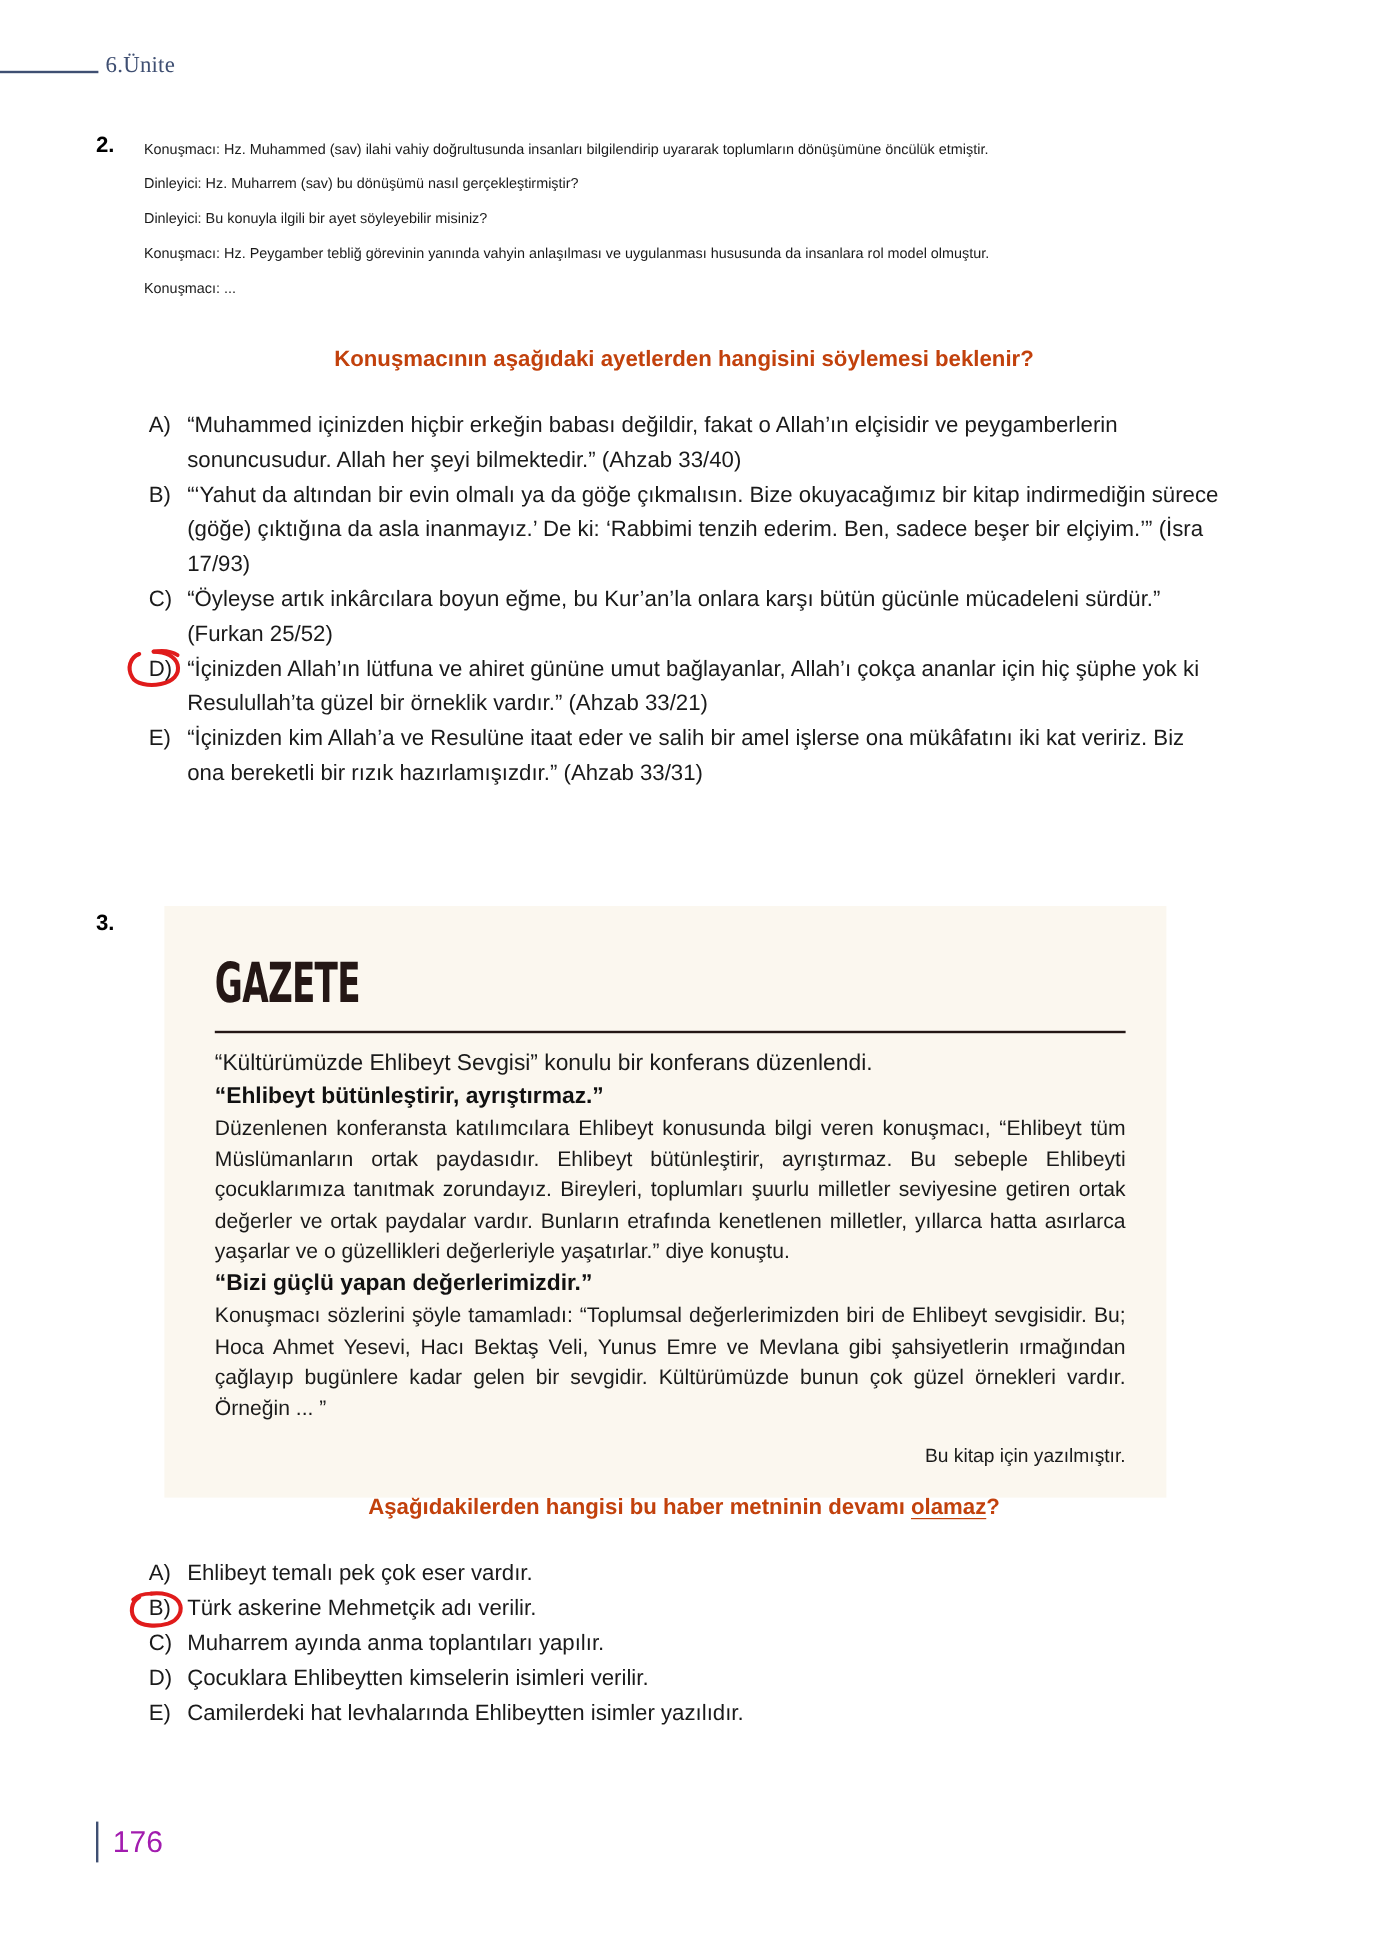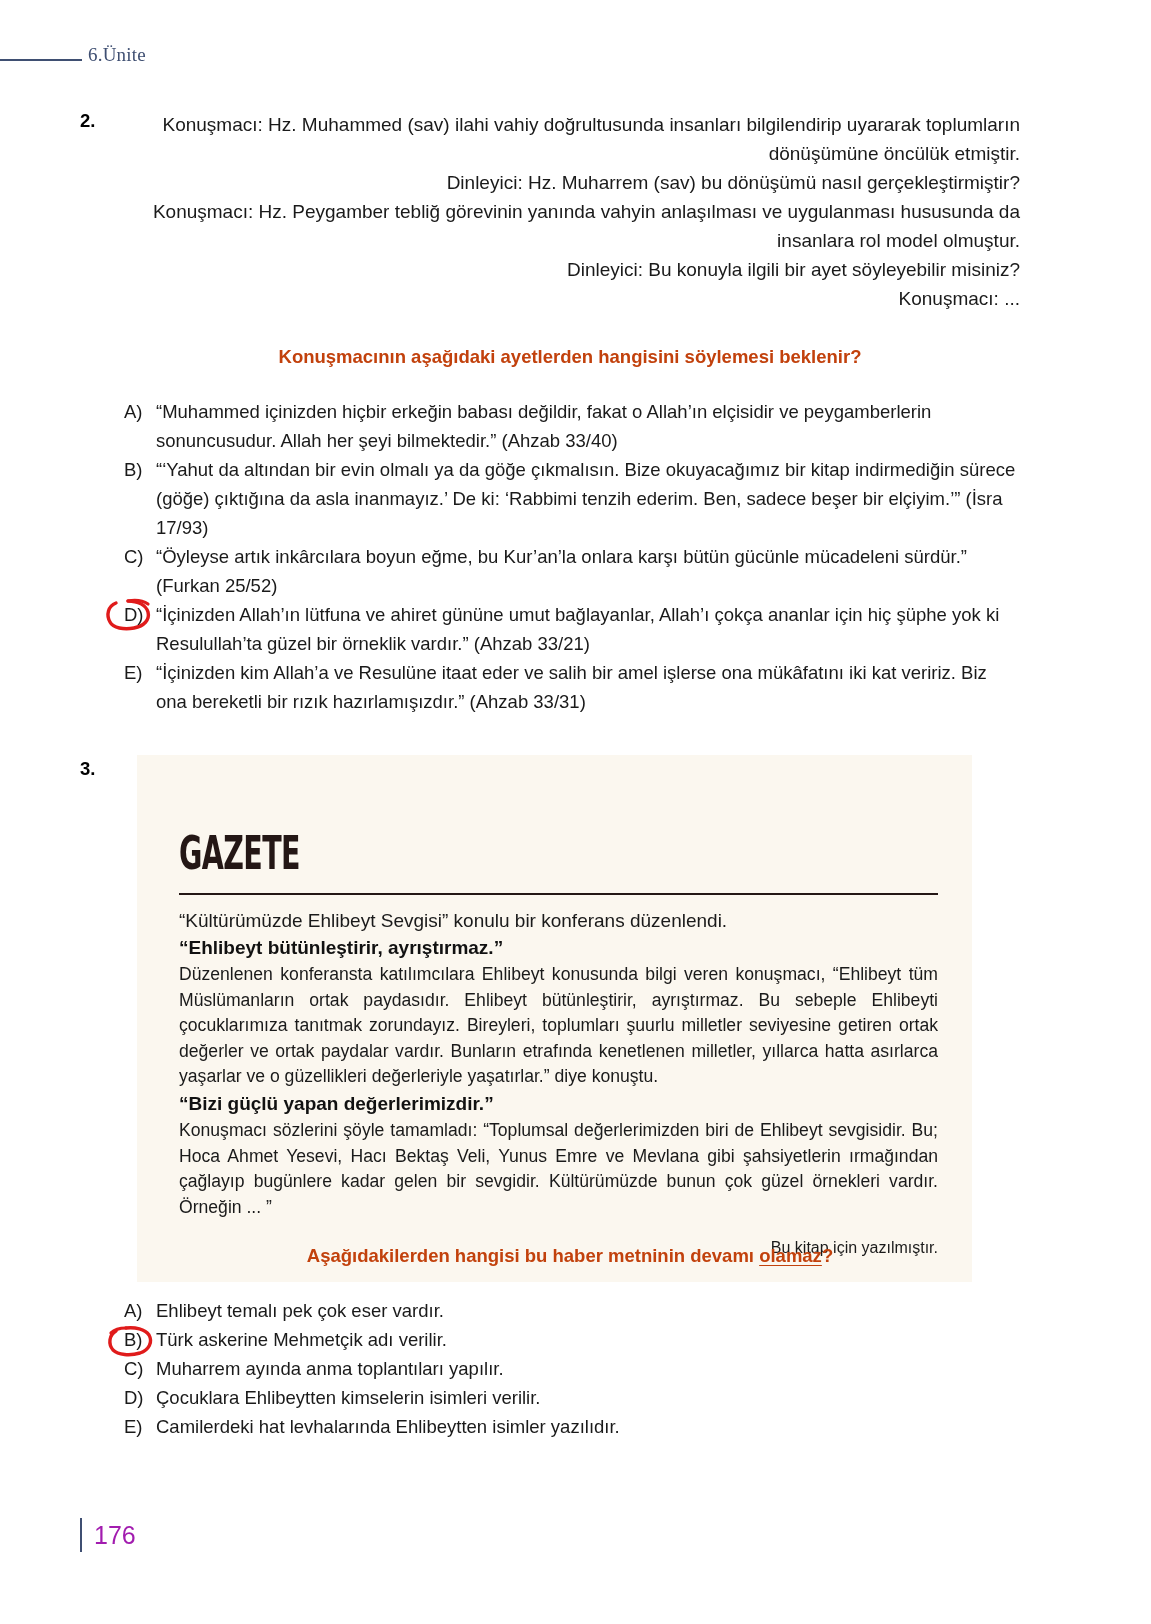--- a/index.html
+++ b/index.html
@@ -56,24 +56,24 @@
     font-weight: bold;
     color: #000;
   }
   .q-body {
     position: absolute;
     left: 120px;
     width: 900px;
   }
 
   .dialogue-line {
-    font-size: 19px;
+    font-size: 12px;
     line-height: 29px;
     color: #1a1a1a;
-    text-align: right;
+    text-align: left;
   }
   .dialogue-block {
     font-size: 18.5px;
     line-height: 29px;
   }
 
   .q-prompt {
     font-size: 18.5px;
     font-weight: bold;
     line-height: 29px;
@@ -122,21 +122,20 @@
   .circle-mark svg { display: block; overflow: visible; }
 
   
   .newspaper {
     position: absolute;
     background: #fbf7ef;
     box-sizing: border-box;
   }
   .np-inner {
     padding: 38px 34px 22px 42px;
-    margin-top: 34px;
   }
   .np-title {
     font-family: "DejaVu Sans", sans-serif;
     font-weight: bold;
     font-size: 46px;
     letter-spacing: -1px;
     color: #241715;
     transform: scaleX(0.62);
     transform-origin: left center;
     line-height: 52px;
@@ -200,22 +199,22 @@
   <div class="header-label">6.Ünite</div>
 </div>
 
 <div class="question" id="question-2" style="top:110px;">
   <div class="q-number">2.</div>
   <div class="q-body">
 
     <div class="dialogue-block">
       <div class="dialogue-line">Konuşmacı: Hz. Muhammed (sav) ilahi vahiy doğrultusunda insanları bilgilendirip uyararak toplumların dönüşümüne öncülük etmiştir.</div>
       <div class="dialogue-line">Dinleyici: Hz. Muharrem (sav) bu dönüşümü nasıl gerçekleştirmiştir?</div>
+      <div class="dialogue-line">Dinleyici: Bu konuyla ilgili bir ayet söyleyebilir misiniz?</div>
       <div class="dialogue-line">Konuşmacı: Hz. Peygamber tebliğ görevinin yanında vahyin anlaşılması ve uygulanması hususunda da insanlara rol model olmuştur.</div>
-      <div class="dialogue-line">Dinleyici: Bu konuyla ilgili bir ayet söyleyebilir misiniz?</div>
       <div class="dialogue-line">Konuşmacı: ...</div>
     </div>
 
     <div class="q-prompt">Konuşmacının aşağıdaki ayetlerden hangisini söylemesi beklenir?</div>
 
     <div class="options">
 
       <div class="option">
         <span class="opt-letter">A)</span>
         <span class="opt-text">“Muhammed içinizden hiçbir erkeğin babası değildir, fakat o Allah’ın elçisidir ve peygamberlerin sonuncusudur. Allah her şeyi bilmektedir.” (Ahzab 33/40)</span>

